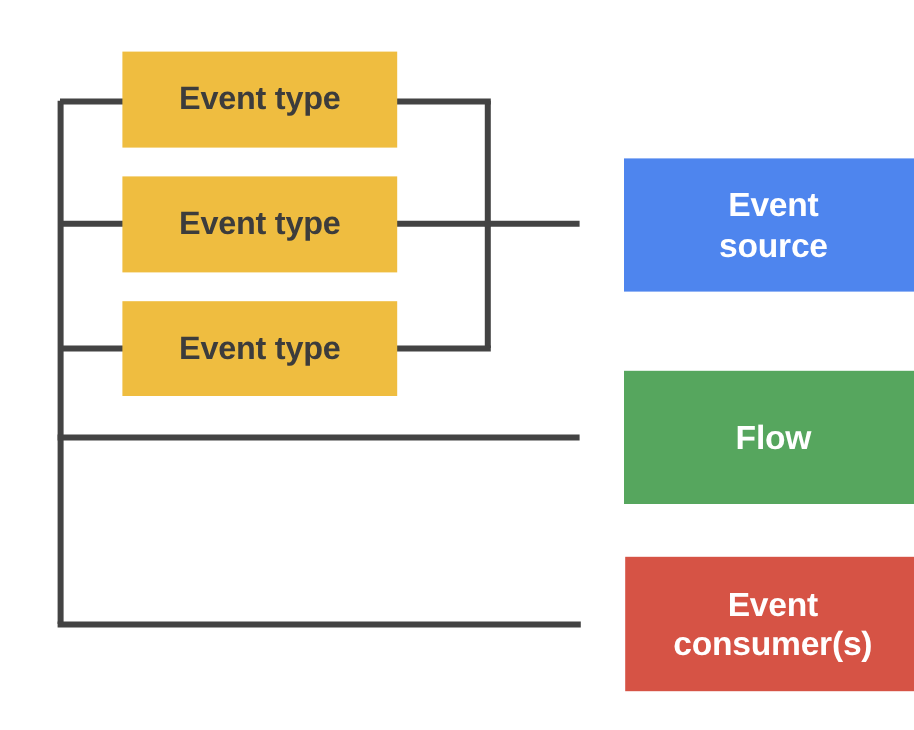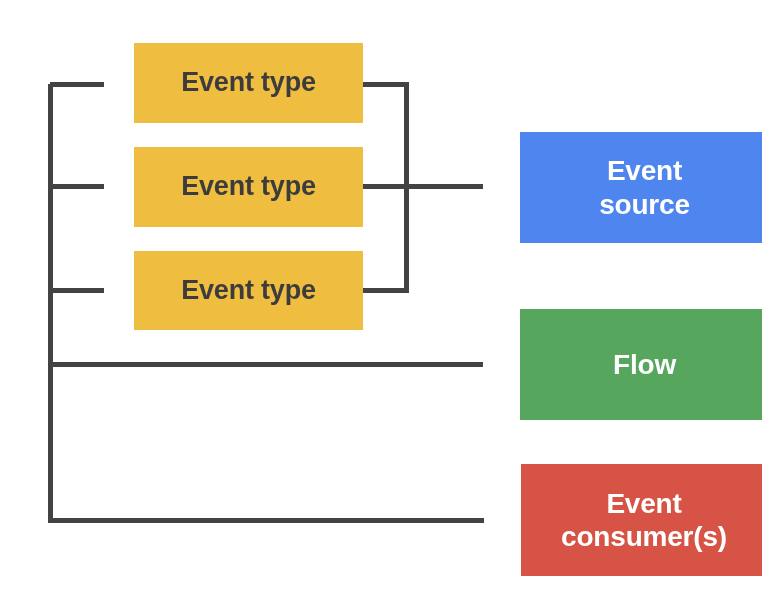--- a/index.html
+++ b/index.html
@@ -37,21 +37,20 @@
     -webkit-font-smoothing: antialiased;
   }
   .node-label {
     display: block;
     white-space: pre-line;
     padding: 0 6px;
   }
   .event-type-box {
     font-size: 27px;
     font-weight: bold;
-    margin-left: 32px;
   }
   .stage-box {
     font-size: 28px;
     font-weight: bold;
     margin-left: 39px;
   }
   
   #event-type-1 { left: 102px; top: 43px;  width: 229px; height: 80px; }
   #event-type-2 { left: 102px; top: 147px; width: 229px; height: 80px; }
   #event-type-3 { left: 102px; top: 251px; width: 229px; height: 79px; }

